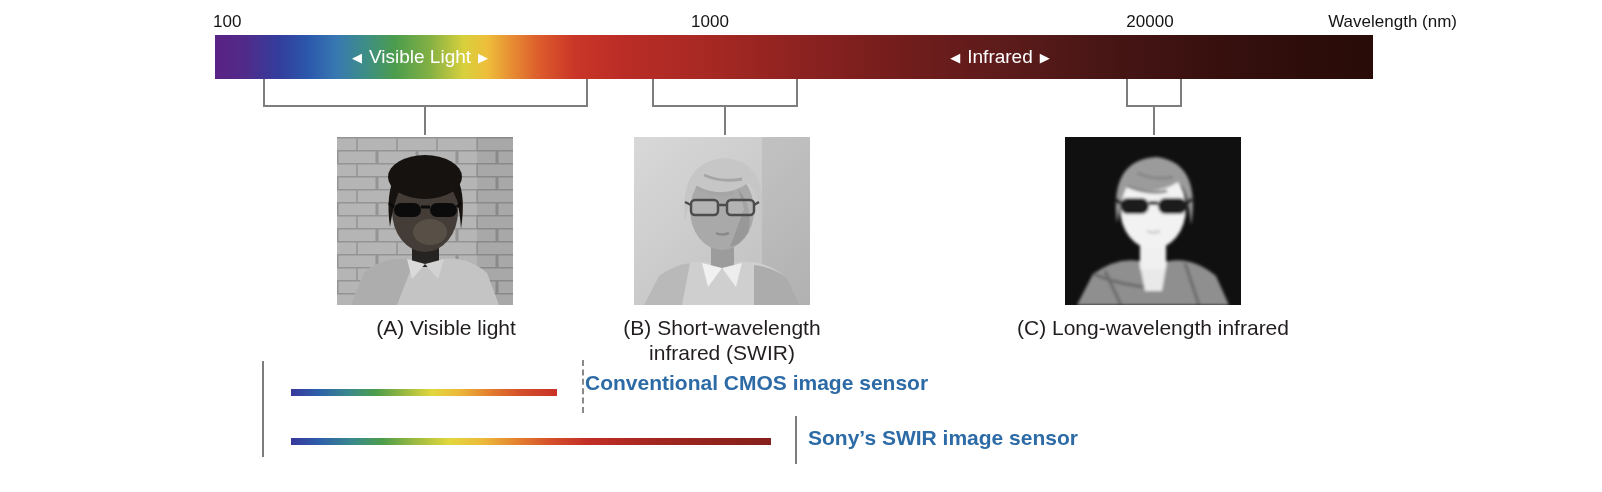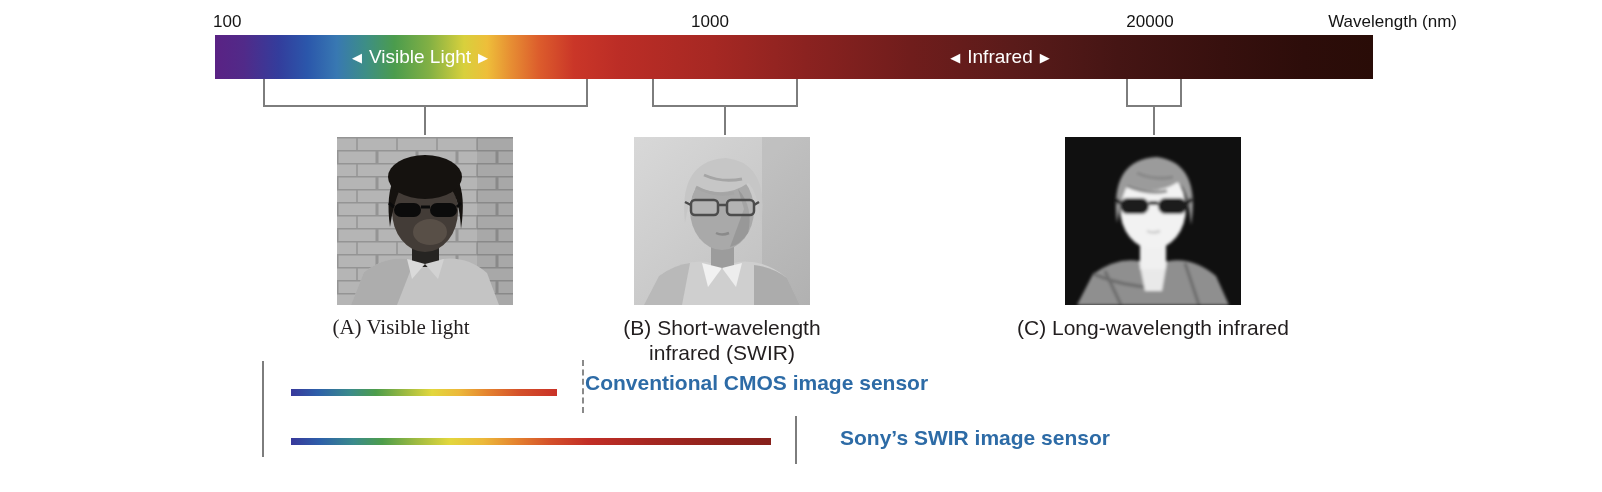--- a/index.html
+++ b/index.html
@@ -171,21 +171,21 @@
       <ellipse cx="88" cy="71" rx="33" ry="41" fill="#f2f2f2"></ellipse>
       <path d="M52 86 Q44 22 92 20 Q136 26 126 88 Q123 52 113 45 Q90 60 62 49 Q55 64 52 86 Z" fill="#9b9b9b"></path>
       <path d="M62 49 Q82 58 102 54 M72 36 Q90 44 108 40" stroke="#858585" stroke-width="3" fill="none"></path>
       <rect x="55" y="61" width="29" height="16" rx="8" fill="#1a1a1a"></rect>
       <rect x="93" y="61" width="29" height="16" rx="8" fill="#1a1a1a"></rect>
       <path d="M84 66 H93 M55 66 L50 62 M122 66 L127 62" stroke="#1a1a1a" stroke-width="4" fill="none"></path>
       <path d="M82 94 Q88 97 95 94" stroke="#cccccc" stroke-width="2.5" fill="none"></path>
     </g>
   </svg>
 
-  <div class="abs caption centered" style="left:401px;font-family:Liberation Serif, serif;">
+  <div class="abs caption centered" style="left:446px;">
     <div>(A) Visible light</div>
   </div>
   <div class="abs caption centered" style="left:1153px;">
     <div>(C) Long-wavelength infrared</div>
   </div>
   <div class="abs caption centered" style="left:722px;">
     <div>(B) Short-wavelength</div>
     <div>infrared (SWIR)</div>
   </div>
 
@@ -198,15 +198,15 @@
   </div>
   <div class="abs v-line-dashed" style="left:582px;top:360px;height:53px;"></div>
   <div class="abs sensor-label" style="left:585px;top:371px;line-height:24px;">Conventional CMOS image sensor</div>
 
   <div class="abs range-arrow" style="left:267px;top:428px;width:528px;">
     <div class="head-l head-indigo"></div>
     <div class="shaft shaft-swir"></div>
     <div class="head-r head-maroon"></div>
   </div>
   <div class="abs v-line" style="left:795px;top:416px;height:48px;"></div>
-  <div class="abs sensor-label" style="left:808px;top:426px;line-height:24px;margin-left:32px;">Sony’s SWIR image sensor</div>
+  <div class="abs sensor-label" style="left:808px;top:426px;line-height:24px;">Sony’s SWIR image sensor</div>
 
 </div>
 
 </body></html>

